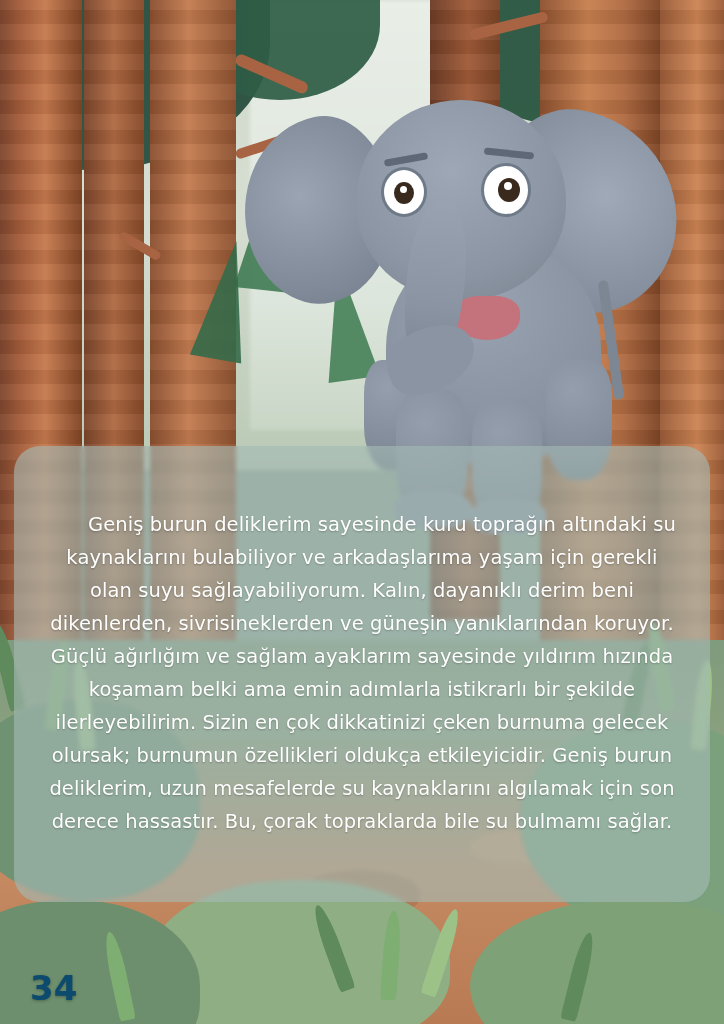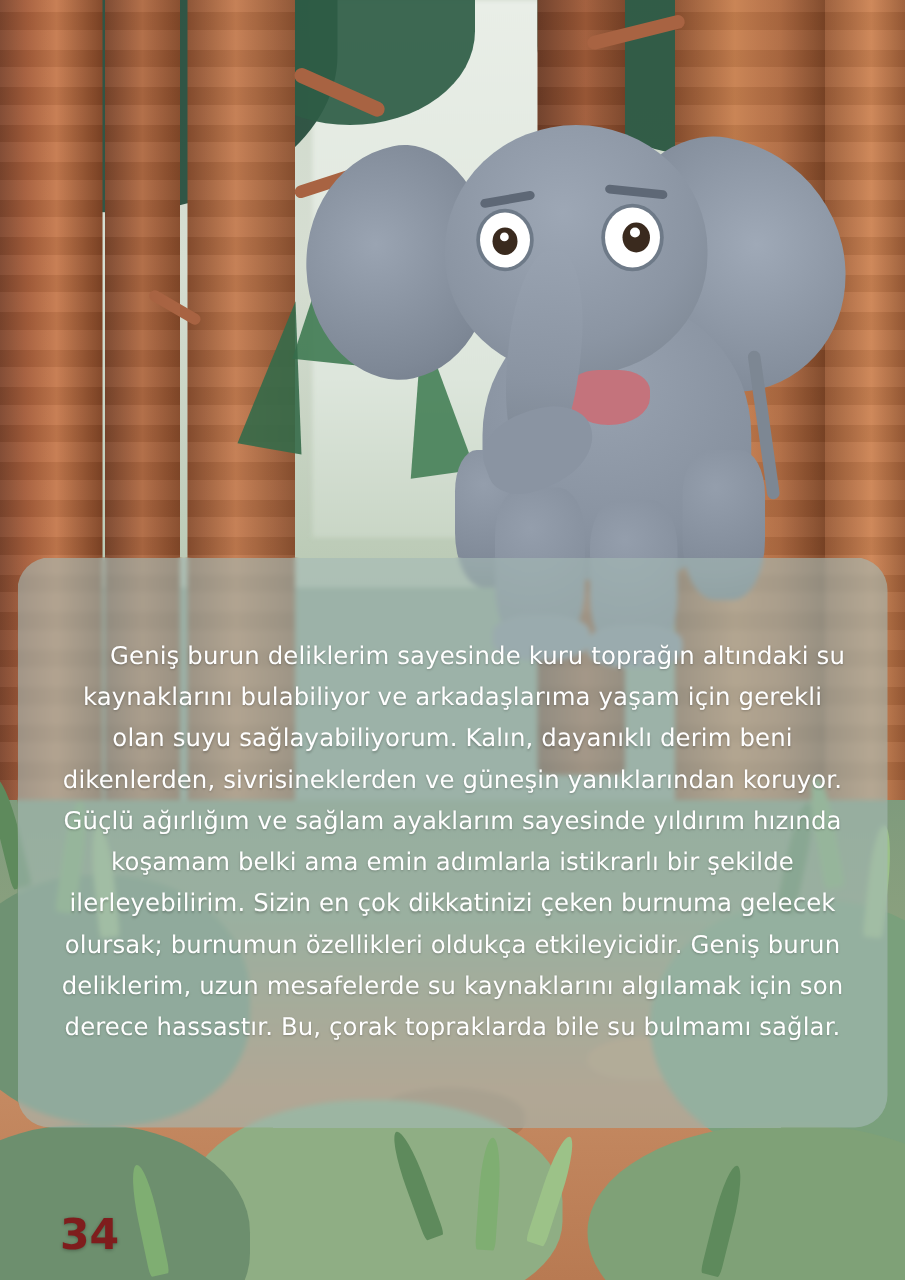--- a/index.html
+++ b/index.html
@@ -243,25 +243,25 @@
     line-height: 33px;
     letter-spacing: 0.1px;
     text-indent: 40px;
     text-shadow: 0 1px 2px rgba(0,0,0,0.25);
     white-space: pre-wrap;
   }
 
   
   .page-number {
     position: absolute;
-    left: 48px;
+    left: 30px;
     bottom: 16px;
     font-size: 34px;
     font-weight: bold;
-    color: #7f1d1d;
+    color: #0c4a6e;
     font-family: "DejaVu Sans", sans-serif;
     text-shadow: 0 1px 3px rgba(0,0,0,0.3);
   }
 </style>
 </head>
 <body>
 
 <div id="page">
 
   <div class="scene">

